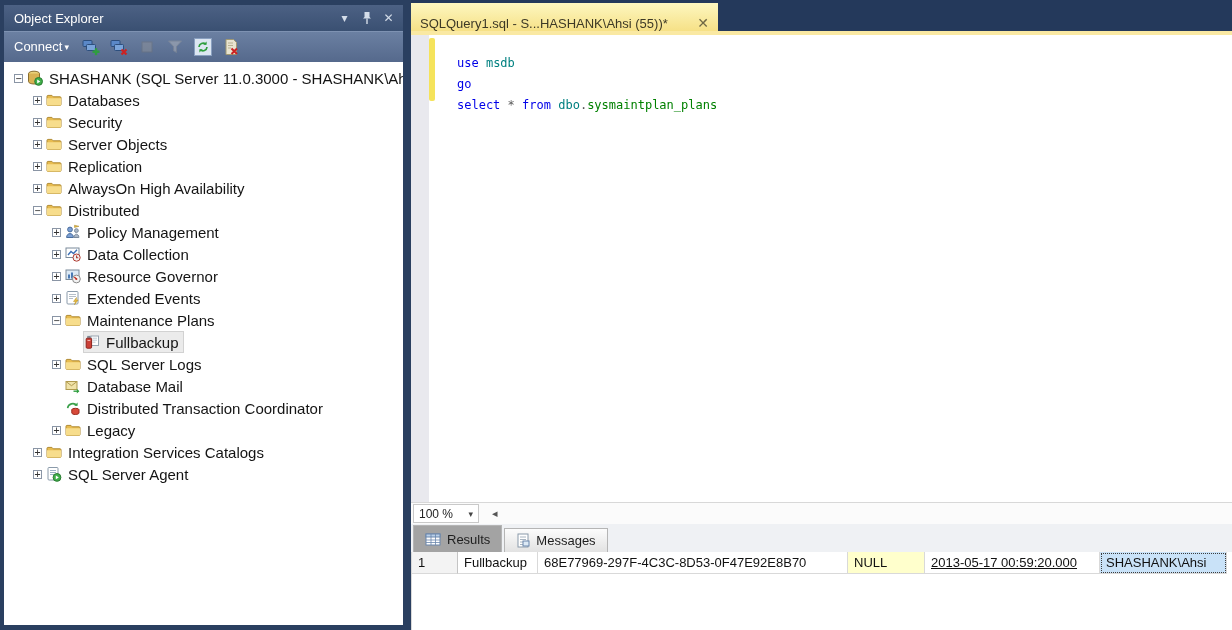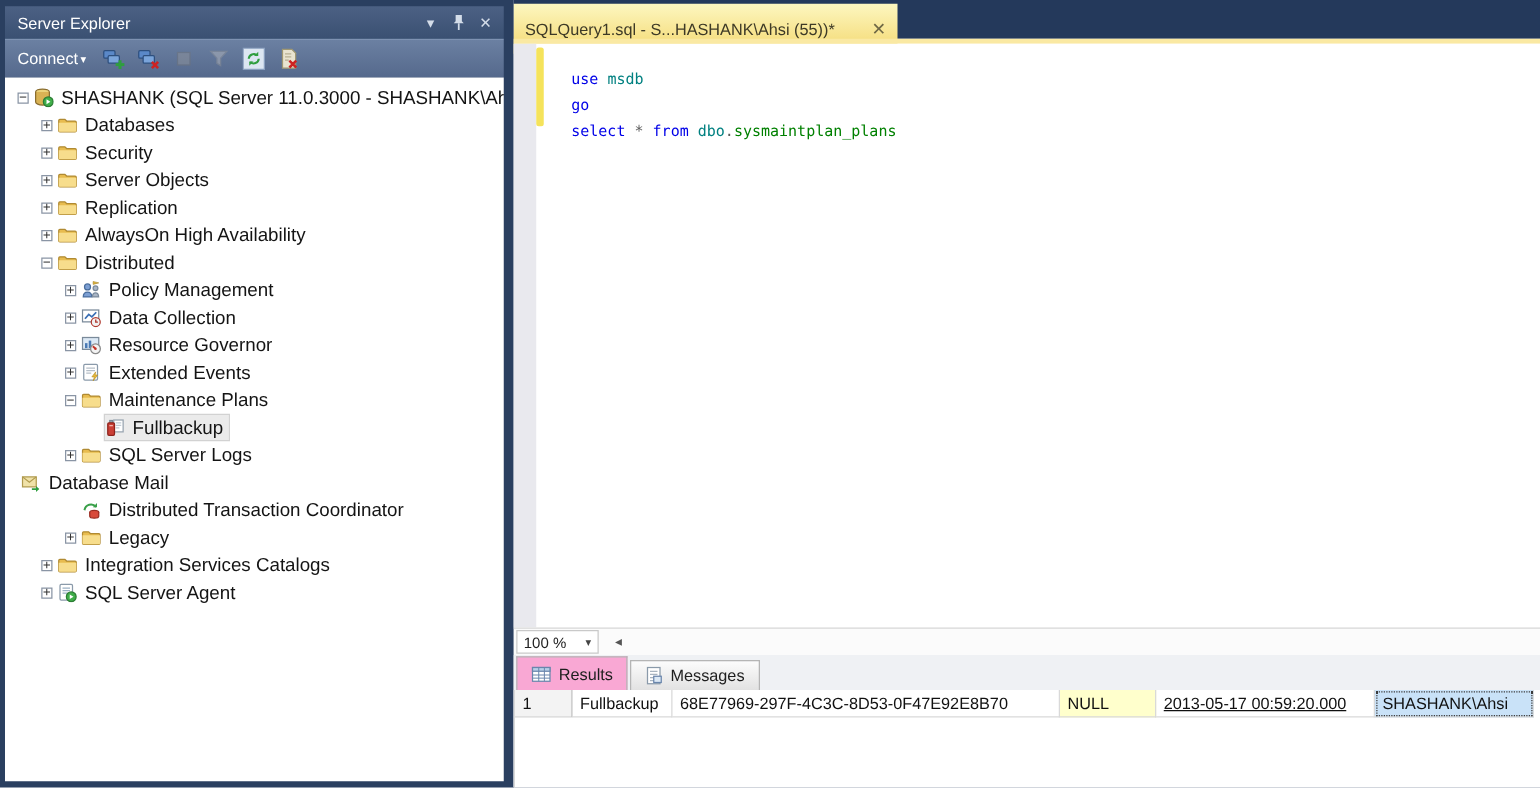--- a/index.html
+++ b/index.html
@@ -72,39 +72,39 @@
   .zoom-ctl .arrow { margin-left:auto; font-size:9px; color:#444; }
   .scroll-left { margin-left:13px; color:#555; font-size:11px; }
 
   .results-pane { position:absolute; top:524px; left:0; right:0; bottom:0; background:#fff; }
   .rtabs { position:absolute; top:0; left:0; right:0; height:28px; background:#eff1f4; display:flex; align-items:flex-end; padding-left:2px; }
   .rtab {
     display:flex; align-items:center; gap:6px; font-size:13px; color:#1e1e1e;
     padding:0 11px; height:24px; border:1px solid #b5b5b5; border-bottom:none;
     background:linear-gradient(#fcfcfc,#e2e2e2); margin-right:2px;
   }
-  .rtab.active { background:#f9a8d4; height:27px; }
+  .rtab.active { background:#a3a3a3; height:27px; }
   .rtab svg { display:block; }
 
   .rgrid { position:absolute; top:28px; left:0; right:0; bottom:0; background:#fff; border-left:1px solid #d9d9d9; }
   .g-row { display:flex; }
   .g-cell {
     border-right:1px solid #d9d9d9; border-bottom:1px solid #d9d9d9;
     font-size:13px; color:#111; padding:3px 4px 0 6px; height:22px;
     overflow:hidden; white-space:nowrap;
   }
   .g-head .g-cell { height:21px; background:linear-gradient(#ffffff,#e9e9e9); border-right:1px solid #cfcfcf; border-bottom:1px solid #a8a8a8; padding-top:3px; }
   .g-cell.rowhdr { background:#f3f3f3; border-right:1px solid #c4c4c4; }
 </style>
 </head>
 <body>
 
 <div id="oe-panel">
   <div class="oe-titlebar">
-    <span>Server Explorer</span>
+    <span>Object Explorer</span>
     <span class="spacer"></span>
     <span style="display:flex;align-items:center;">
         <span class="tb-icon">▾</span>
         <span class="tb-icon">
           <svg width="12" height="14" viewBox="0 0 12 14">
             <path d="M3.5 1h5v5l1.5 1.5h-8L3.5 6z" fill="#d4dde9"></path>
             <path d="M6 7.5V13" stroke="#d4dde9" stroke-width="1.4"></path>
           </svg>
         </span>
         <span class="tb-icon">✕</span>
@@ -352,21 +352,21 @@
         <span class="tree-content">
           <span class="tree-icon">
             <svg width="16" height="16" viewBox="0 0 16 16">
               <path d="M1 4.3c0-.5.4-.9.9-.9h4l1.4 1.4h6.8c.5 0 .9.4.9.9v6.8c0 .5-.4.9-.9.9H1.9c-.5 0-.9-.4-.9-.9z" fill="#e8bc4f" stroke="#b08a33"></path>
               <path d="M1 6.2h14v6.3c0 .5-.4.9-.9.9H1.9c-.5 0-.9-.4-.9-.9z" fill="#f7dd8c"></path>
             </svg>
           </span>
           <span class="tree-label">SQL Server Logs</span>
         </span>
       </div>
-      <div class="tree-row" style="">
+      <div class="tree-row" style="padding-left: 48px;">
         <span class="expand-box hidden"></span>
         <span class="tree-content">
           <span class="tree-icon">
             <svg width="16" height="16" viewBox="0 0 16 16">
               <rect x="1" y="3.5" width="11" height="8" fill="#f0e2a8" stroke="#b09a4e"></rect>
               <path d="M1 3.5l5.5 4.2L12 3.5" fill="none" stroke="#b09a4e"></path>
               <path d="M8.5 13.2h5" stroke="#2f9e3f" stroke-width="1.4"></path>
               <path d="M11.8 10.8l2.6 2.4-2.6 2.4z" fill="#2f9e3f"></path>
             </svg>
           </span>

